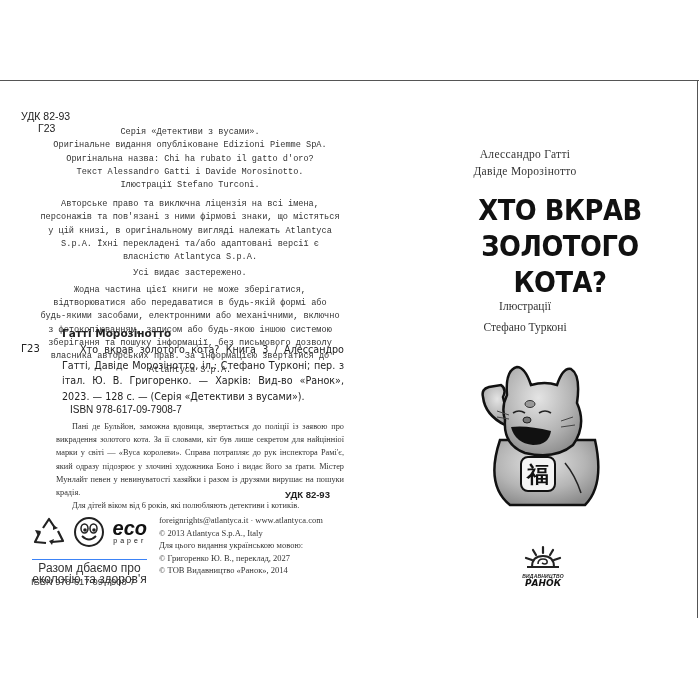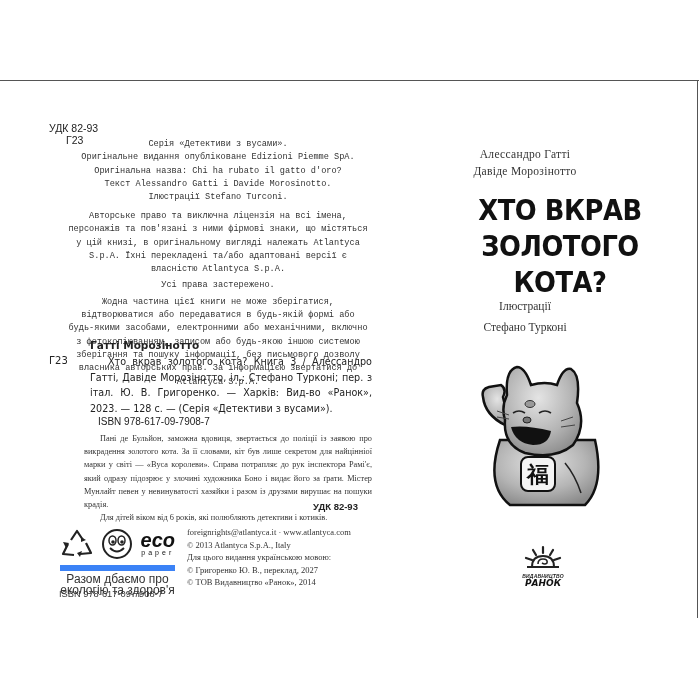--- a/index.html
+++ b/index.html
@@ -1,40 +1,40 @@
 <!DOCTYPE html>
 <html><head>
 <meta charset="utf-8">
 <style>
   html, body { margin:0; padding:0; background:#ffffff; }
   body { width:700px; height:700px; position:relative; overflow:hidden;
          font-family:"Liberation Serif", "DejaVu Serif", serif; color:#2a2a2a; }
   .frame-top { position:absolute; left:0; top:80px; width:699px; height:0; border-top:1.5px solid #555; }
   .frame-right { position:absolute; left:697px; top:80px; width:0; height:538px; border-left:1.5px solid #555; }
 
-  .left { position:absolute; left:0; top:12px; width:350px; height:657px;margin-left:28px; }
+  .left { position:absolute; left:0; top:0; width:350px; height:657px; }
   .udk-top { position:absolute; left:21px; top:110px; font-family:"Liberation Sans", sans-serif; font-size:10.5px; line-height:12px; color:#222; }
   .udk-top .g { padding-left:17px; }
   .center-block { position:absolute; left:40px; width:300px; text-align:center; font-size:8.6px; line-height:13.3px; color:#333; }
   .credits { top:126px; }
   .rights { top:187px; }
   .rights p, .credits p { margin:0;font-family:Liberation Mono, monospace; }
   .rights p.gap { margin-top:3px; }
 
   .catalog-name { position:absolute; left:62px; top:327px; font-family:"DejaVu Sans", sans-serif; font-weight:bold; font-size:10.5px; color:#222; }
   .catalog-g { position:absolute; left:21px; top:343px; font-family:"DejaVu Sans", sans-serif; font-size:10px; color:#222; }
   .catalog-desc { position:absolute; left:62px; top:342px; width:282px; font-family:"DejaVu Sans", sans-serif; font-size:9.6px; line-height:15.6px; color:#222; text-align:justify; }
   .catalog-desc p { margin:0; text-indent:18px; }
   .isbn-main { position:absolute; left:70px; top:404px; font-family:"Liberation Sans", sans-serif; font-size:10px; color:#222; }
   .annotation { position:absolute; left:56px; top:420px; width:288px; font-size:8.3px; line-height:13.2px; color:#333; text-align:justify; }
   .annotation p { margin:0; text-indent:16px; }
   .udk-bottom { position:absolute; left:285px; top:489px; font-family:"Liberation Sans", sans-serif; font-weight:bold; font-size:9.5px; color:#222; }
 
   .eco { position:absolute; left:32px; top:514px; width:115px; }
-  .eco-icons { display:flex; align-items:center; justify-content:space-between; height:36px; border-bottom:6px solid #3b82f6; padding-bottom:3px; }
+  .eco-icons { display:flex; align-items:center; justify-content:space-between; height:36px; border-bottom:1px solid #3b82f6; padding-bottom:9px; }
   .eco-word { font-family:"Liberation Sans", sans-serif; font-weight:bold; font-style:italic; font-size:20px; line-height:18px; color:#111; text-align:center; }
   .eco-word small { display:block; font-size:7px; letter-spacing:3px; font-style:normal; font-weight:normal; line-height:8px; }
   .eco-caption { text-align:center; font-family:"Liberation Sans", sans-serif; font-size:12px; line-height:11px; color:#333; margin-top:3px; }
   .isbn-small { position:absolute; left:31px; top:577px; font-family:"Liberation Sans", sans-serif; font-size:9.3px; color:#333; }
 
   .copyright { position:absolute; left:159px; top:514px; font-size:8.5px; line-height:12.6px; color:#333; }
   .copyright div { white-space:nowrap; }
 
   .right { position:absolute; left:360px; top:0; width:350px; height:533px; }
   .authors { position:absolute; left:0; width:330px; top:146px; text-align:center; font-size:11.5px; line-height:17px; color:#333; letter-spacing:0.3px; }
@@ -61,21 +61,21 @@
   <div class="center-block credits">
     <p>Серія «Детективи з вусами».</p>
     <p>Оригінальне видання опубліковане Edizioni Piemme SpA.</p>
     <p>Оригінальна назва: Chi ha rubato il gatto d'oro?</p>
     <p>Текст Alessandro Gatti і Davide Morosinotto.</p>
     <p>Ілюстрації Stefano Turconi.</p>
   </div>
 
   <div class="center-block rights" style="top:198px">
     <p>Авторське право та виключна ліцензія на всі імена, персонажів та пов'язані з ними фірмові знаки, що містяться у цій книзі, в оригінальному вигляді належать Atlantyca S.p.A. Їхні перекладені та/або адаптовані версії є власністю Atlantyca S.p.A.</p>
-    <p class="gap">Усі права застережено.</p>
+    <p class="gap">Усі видає застережено.</p>
     <p class="gap">Жодна частина цієї книги не може зберігатися, відтворюватися або передаватися в будь-якій формі або будь-якими засобами, електронними або механічними, включно з фотокопіюванням, записом або будь-якою іншою системою зберігання та пошуку інформації, без письмового дозволу власника авторських прав. За інформацією звертатися до Atlantyca S.p.A.</p>
   </div>
 
   <div class="catalog-name">Гатті Морозінотто</div>
   <div class="catalog-g">Г23</div>
   <div class="catalog-desc">
     <p>Хто вкрав золотого кота? Книга 3 / Алессандро Гатті, Давіде Морозінотто, іл.: Стефано Турконі; пер. з італ. Ю. В. Григоренко. — Харків: Вид-во «Ранок», 2023. — 128 с. — (Серія «Детективи з вусами»).</p>
   </div>
   <div class="isbn-main">ISBN 978-617-09-7908-7</div>
 

